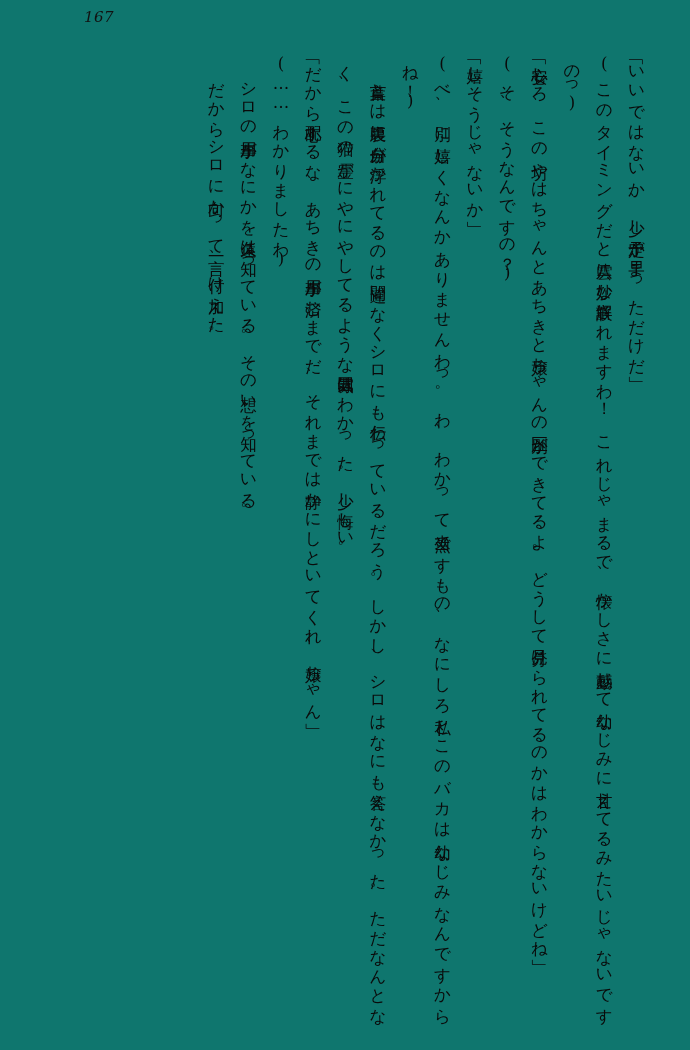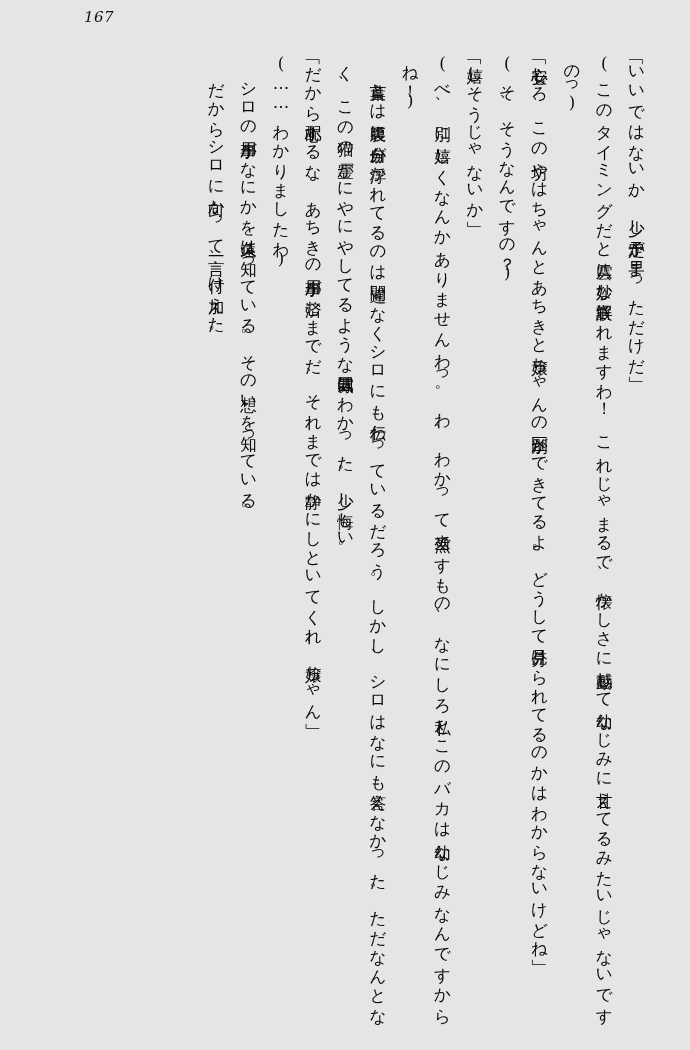--- a/index.html
+++ b/index.html
@@ -11,21 +11,21 @@
     width: 690px;
     height: 1050px;
     overflow: hidden;
     font-family: "DejaVu Serif", "Liberation Serif", serif;
     color: #000000;
   }
   .page {
     position: relative;
     width: 690px;
     height: 1050px;
-    background: #e5e5e5;
+    background: #0f766e;
     box-sizing: border-box;
   }
   .page-number {
     position: absolute;
     top: 8px;
     left: 84px;
     font-size: 15px;
     font-style: italic;
     font-family: "DejaVu Serif", "Liberation Serif", serif;
     letter-spacing: 0.5px;

